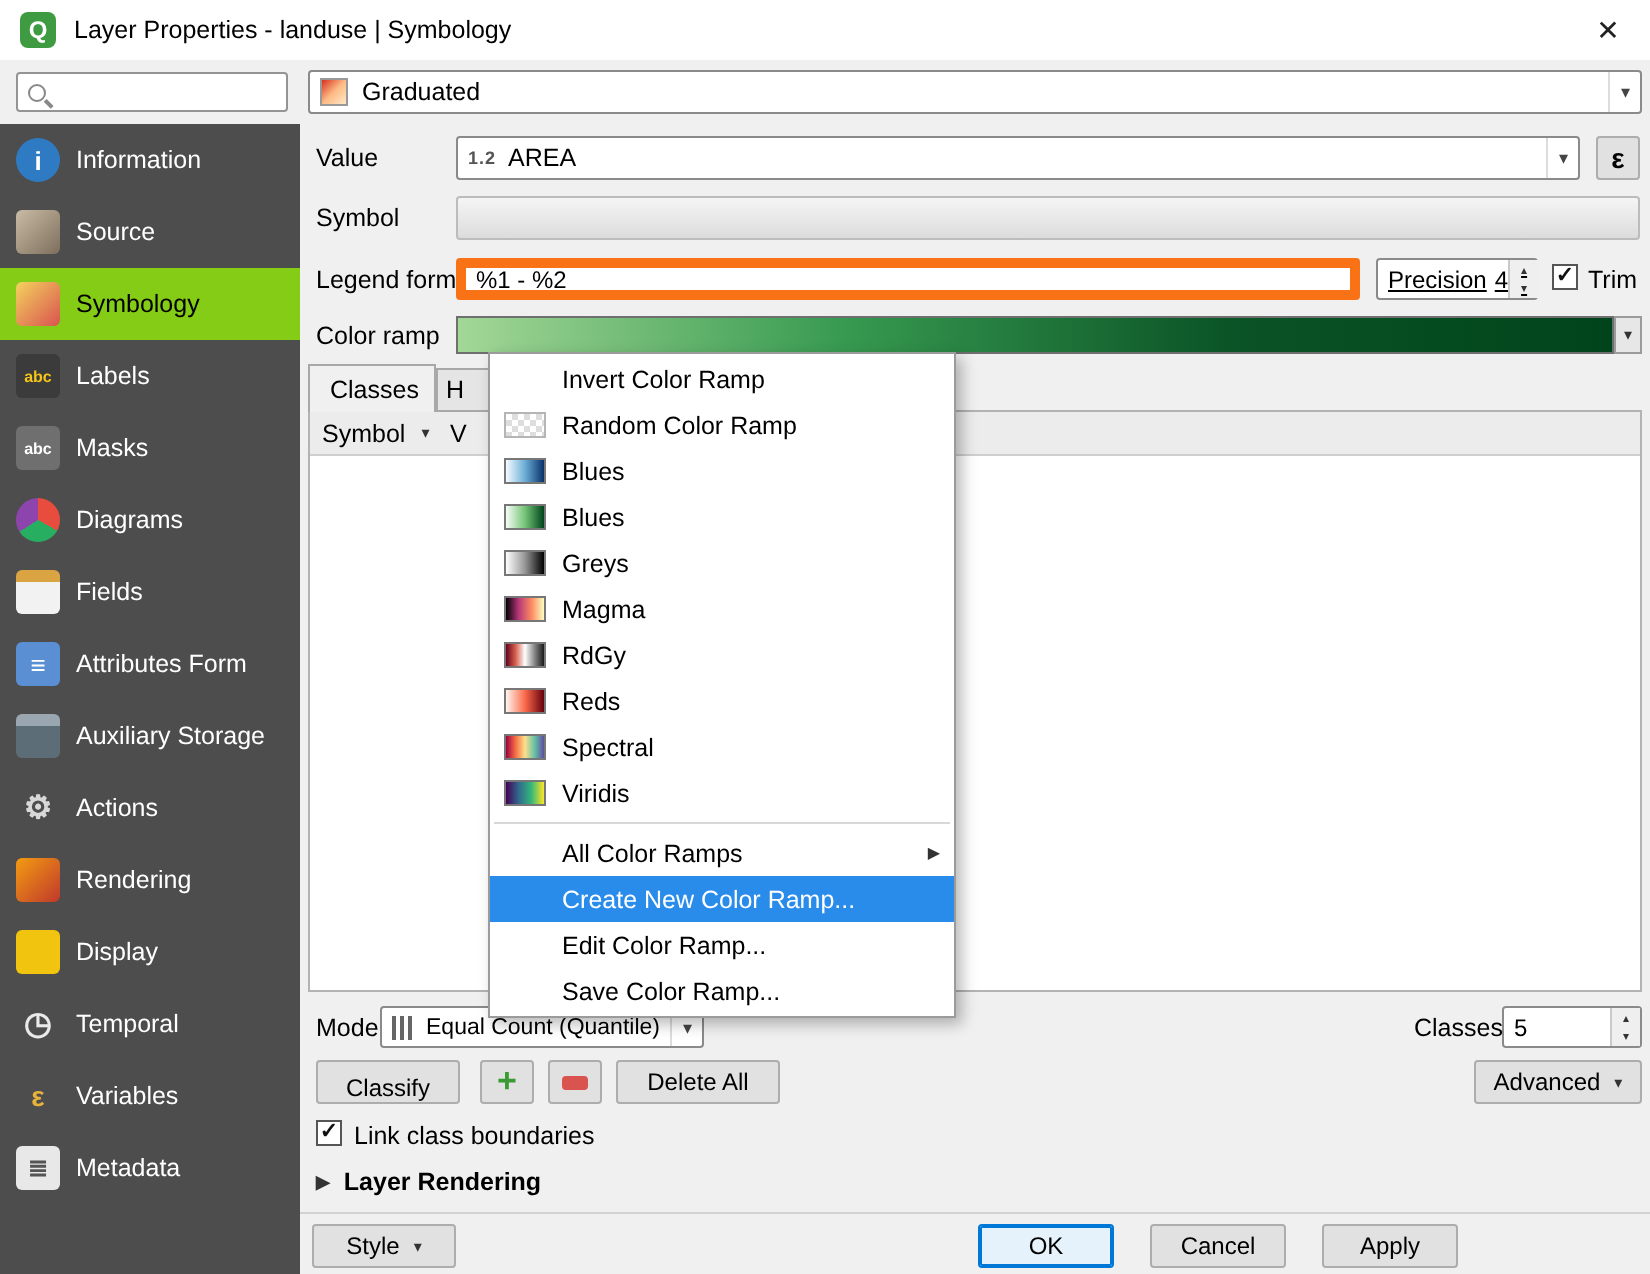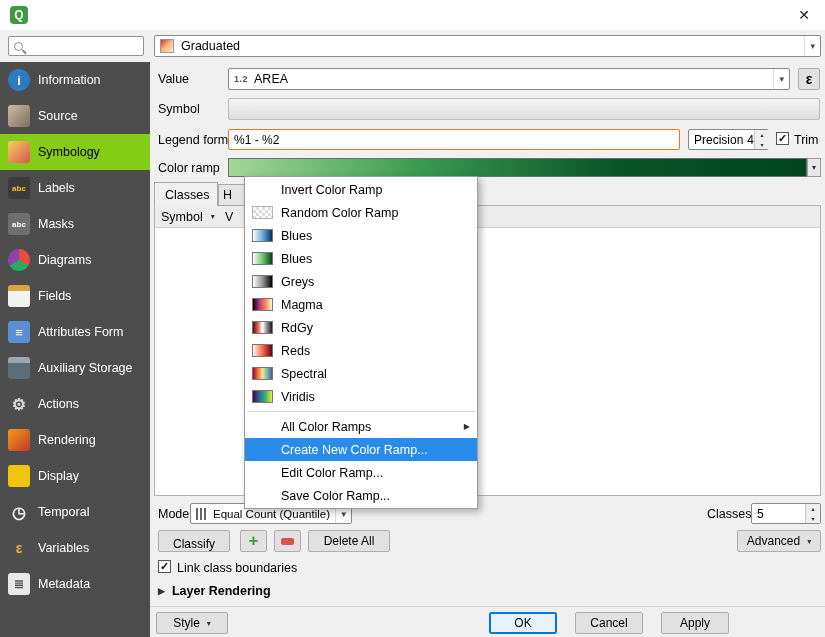--- a/index.html
+++ b/index.html
@@ -35,26 +35,26 @@
 
   .value-label{left:8px;top:42px;}
   .value-combo{left:78px;top:38px;width:562px;height:22px;}
   .badge-12{font-size:9px;font-weight:bold;color:#555;margin-right:6px;letter-spacing:.5px;}
   .expr-btn{left:648px;top:38px;width:22px;height:22px;font-weight:bold;font-size:14px;}
 
   .symbol-label{left:8px;top:72px;}
   .symbol-bar{position:absolute;left:78px;top:68px;width:592px;height:22px;background:linear-gradient(#f5f5f5,#dcdcdc);border:1px solid #bcbcbc;border-radius:2px;}
 
   .legend-label{left:8px;top:103px;}
-  .legend-input{position:absolute;left:78px;top:99px;width:452px;height:21px;border:1px solid #f97316;font-size:12px;padding:0 5px;font-family:"Liberation Sans",sans-serif;border-radius:2px;}
+  .legend-input{position:absolute;left:78px;top:99px;width:452px;height:21px;border:5px solid #f97316;font-size:12px;padding:0 5px;font-family:"Liberation Sans",sans-serif;border-radius:2px;}
   .spin{position:absolute;background:#fff;border:1px solid #8a8a8a;display:flex;align-items:center;font-size:12px;padding-left:5px;border-radius:2px;}
   .spin .spin-text{display:flex;gap:4px;white-space:nowrap;}
   .spin .arrows{margin-left:auto;width:15px;height:100%;display:flex;flex-direction:column;border-left:1px solid #c9c9c9;flex:none;}
   .spin .arrows span{flex:1;font-size:6px;display:flex;align-items:center;justify-content:center;color:#333;background:#efefef;}
-  .precision-spin{left:538px;top:99px;width:81px;height:21px;}
+  .precision-spin{left:538px;top:99px;width:81px;height:21px;text-decoration:underline;}
 
   .check{width:13px;height:13px;border:1px solid #555;background:#fff;display:inline-flex;align-items:center;justify-content:center;font-size:11px;font-weight:bold;color:#111;line-height:1;}
   .trim-check{position:absolute;left:626px;top:102px;}
   .trim-label{position:absolute;left:644px;top:103px;font-size:12.5px;}
 
   .ramp-label{left:8px;top:131px;}
   .ramp-bar{position:absolute;left:78px;top:128px;width:579px;height:19px;border:1px solid #6f6f6f;}
   .ramp-arrow{position:absolute;left:657px;top:128px;width:14px;height:19px;background:#e7e7e7;border:1px solid #9b9b9b;font-size:8px;display:flex;align-items:center;justify-content:center;color:#333;}
 
   .tab{position:absolute;border:1px solid #a8a8a8;display:flex;align-items:center;font-size:12.5px;background:#e5e5e5;padding-left:10px;}
@@ -106,20 +106,21 @@
   .ok-btn{left:339px;width:68px;border:1px solid #0078d7;background:#e5f1fb;box-shadow:inset 0 0 0 1px #0078d7;}
   .cancel-btn{left:425px;width:68px;}
   .apply-btn{left:511px;width:68px;}
   .help-btn{left:596px;width:68px;margin-top:36px;}
 </style>
 </head>
 <body>
 
 <div class="titlebar">
   <span class="qgis-logo">Q</span>
+  <span class="title-text">Layer Properties - landuse | Symbology</span>
   <span class="close-btn">✕</span>
 </div>
 
 <div class="search-wrap">
   <span class="search-glass"></span>
   <input type="text" placeholder="" style="">
 </div>
 
 <div class="sidebar">
     <div class="side-item">

